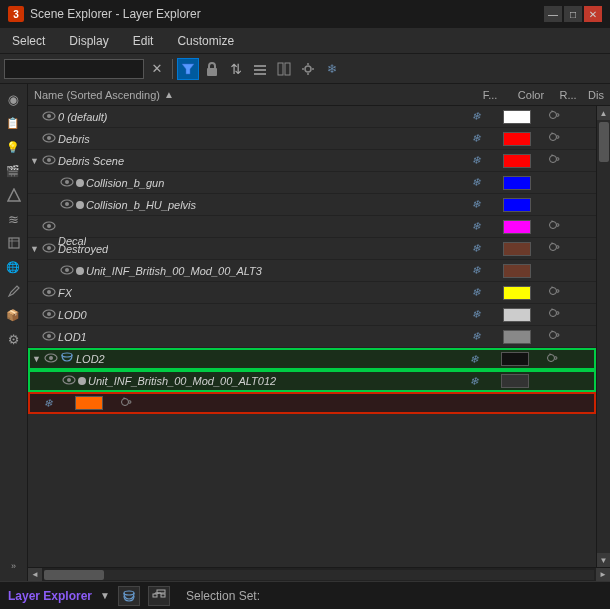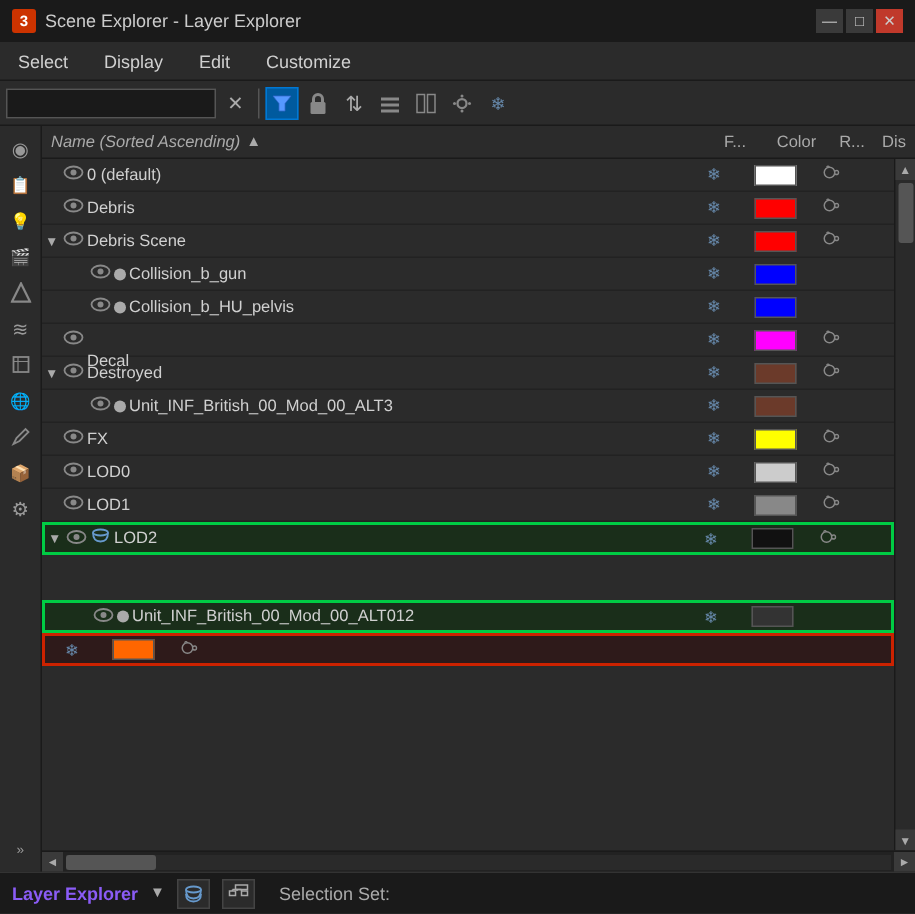--- a/index.html
+++ b/index.html
@@ -156,21 +156,20 @@
       flex-shrink: 0;
     }
     .col-name {
       flex: 1;
       padding: 0 6px;
       color: #aaa;
       font-size: 11px;
       display: flex;
       align-items: center;
       gap: 4px;
-      font-style: italic;
     }
     .col-f { width: 36px; text-align: center; color: #aaa; font-size: 11px; padding: 0 2px; }
     .col-color { width: 46px; text-align: center; color: #aaa; font-size: 11px; }
     .col-r { width: 28px; text-align: center; color: #aaa; font-size: 11px; }
     .col-dis { width: 28px; text-align: center; color: #aaa; font-size: 11px; }
     .sort-arrow { color: #aaa; font-size: 10px; }
 
     
     .rows-container {
       flex: 1;
@@ -280,20 +279,21 @@
     .selection-set-label {
       color: #aaa;
       font-size: 12px;
       margin-left: 8px;
     }
 
     .rows-wrapper {
       display: flex;
       flex: 1;
       overflow: hidden;
+      font-style: italic;
     }
 
     .vertical-scroll {
       width: 14px;
       background: #2a2a2a;
       border-left: 1px solid #1a1a1a;
       display: flex;
       flex-direction: column;
       align-items: center;
     }
@@ -659,21 +659,21 @@
             <div class="row-cell-color">
               <div class="color-swatch" style="background: rgb(17, 17, 17);"></div>
             </div>
             <div class="row-cell-r"><svg width="12" height="12" viewBox="0 0 12 12">
                 <circle cx="5" cy="6" r="3.5" fill="none" stroke="#888" stroke-width="1"></circle>
                 <path d="M8.5,5 Q11,4 11,6 Q11,8 8.5,7" fill="none" stroke="#888" stroke-width="1"></path>
                 <path d="M3,2.5 Q4,1 5,2.5" fill="none" stroke="#888" stroke-width="0.8"></path>
               </svg></div>
             <div class="row-cell-dis"></div>
           </div>
-          <div class="layer-row" style="border: 2px solid rgb(0, 204, 68); background: rgb(26, 46, 26); margin-top: 30px;">
+          <div class="layer-row" style="border: 2px solid rgb(0, 204, 68); background: rgb(26, 46, 26);">
             <div class="row-name">
               <span class="indent" style="width: 16px;"></span>
               <span class="expand-arrow"></span>
               <span class="eye-icon"><svg width="14" height="10" viewBox="0 0 14 10">
                   <ellipse cx="7" cy="5" rx="6" ry="4" fill="none" stroke="#888" stroke-width="1.2"></ellipse>
                   <circle cx="7" cy="5" r="2" fill="#888"></circle>
                 </svg></span>
               <span class="bullet active"></span>
               <span style="overflow: hidden; text-overflow: ellipsis; white-space: nowrap;">Unit_INF_British_00_Mod_00_ALT012</span>
             </div>

